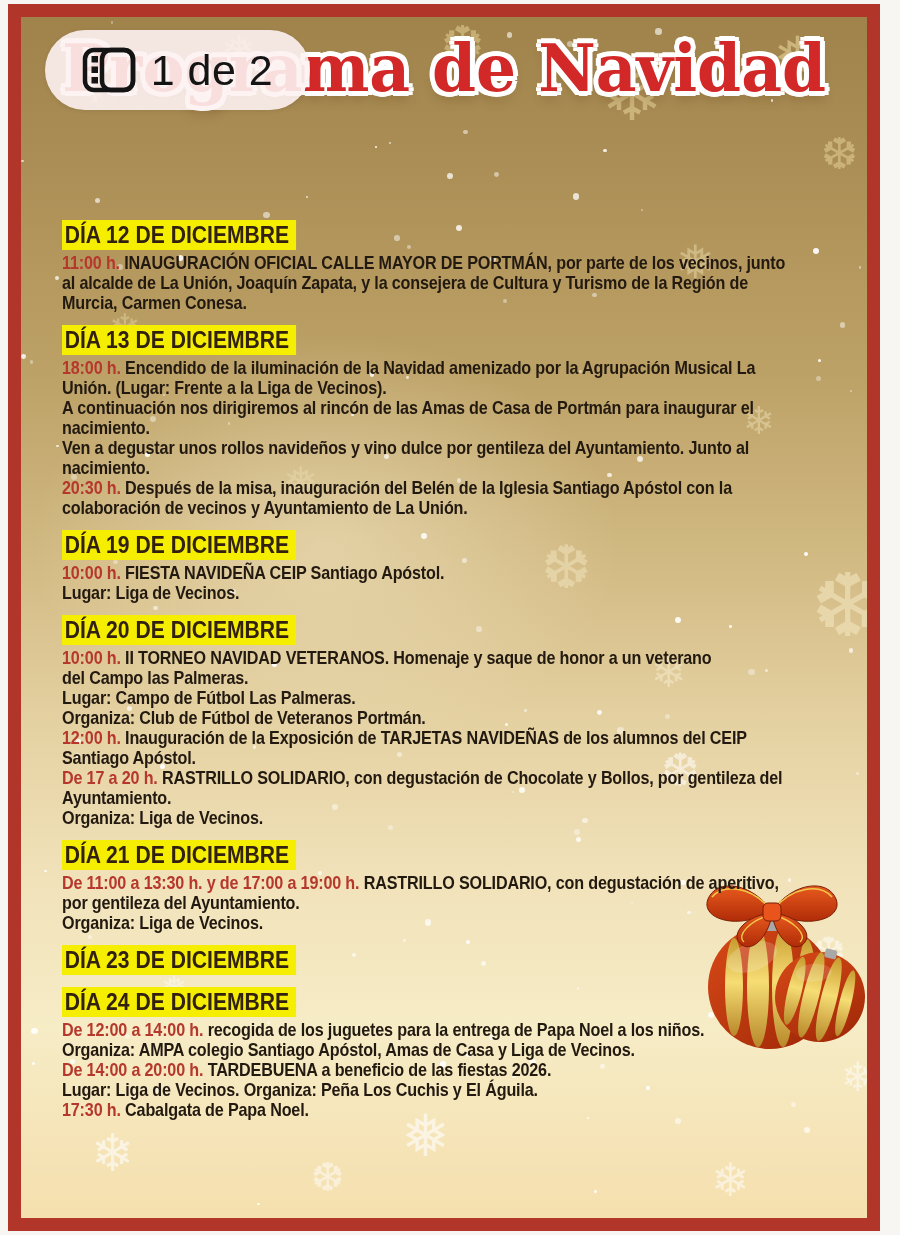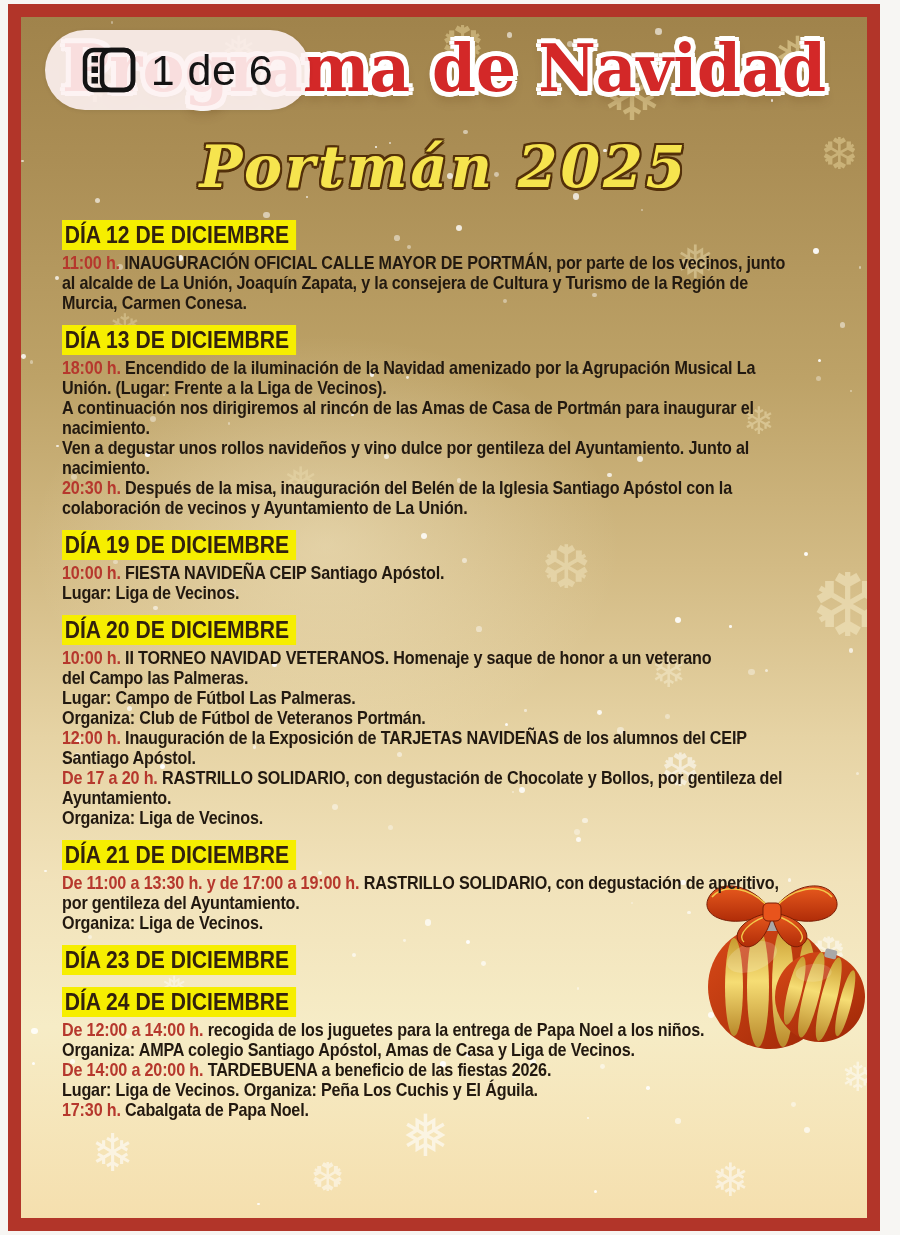--- a/index.html
+++ b/index.html
@@ -223,23 +223,20 @@
       <span class="dot" style="width: 2.11537px; height: 2.11537px; left: 40.9159px; top: 32.585px; opacity: 0.58225;"></span>
       <span class="dot" style="width: 3.17196px; height: 3.17196px; left: 797.17px; top: 341.724px; opacity: 0.899854;"></span>
       <span class="dot" style="width: 6.01753px; height: 6.01753px; left: 310.944px; top: 787.005px; opacity: 0.463973;"></span>
       <span class="dot" style="width: 3.45742px; height: 3.45742px; left: 766.76px; top: 861.282px; opacity: 0.683931;"></span>
       <span class="dot" style="width: 4.80811px; height: 4.80811px; left: 435.591px; top: 460.944px; opacity: 0.52359;"></span>
     </div>
 
   <div class="title-wrap">
     <span class="title">Programa de Navidad</span>
   </div>
-  <div class="subtitle-wrap">
-    <span class="subtitle">Portmán 2025</span>
-  </div>
 
   <div class="sections" id="sections-root">
   <section class="day">
     <div class="day-heading-wrap">
       <span class="day-heading">DÍA 12 DE DICIEMBRE</span>
     </div>
     <div class="day-lines">
           <div class="line"><span class="time">11:00 h. </span><span>INAUGURACIÓN OFICIAL CALLE MAYOR DE PORTMÁN, por parte de los vecinos, junto</span></div>
           <div class="line"><span>al alcalde de La Unión, Joaquín Zapata, y la consejera de Cultura y Turismo de la Región de</span></div>
           <div class="line"><span>Murcia, Carmen Conesa.</span></div>
@@ -375,16 +372,16 @@
   </svg>
 
   <div class="badge">
     <svg width="54" height="46" viewBox="0 0 54 46">
       <rect x="3" y="3" width="48" height="40" rx="9" fill="none" stroke="#141414" stroke-width="4.5"></rect>
       <rect x="20" y="3" width="31" height="40" rx="9" fill="none" stroke="#141414" stroke-width="4.5"></rect>
       <rect x="9.5" y="9" width="6.5" height="6.5" fill="#141414"></rect>
       <rect x="9.5" y="19.5" width="6.5" height="6.5" fill="#141414"></rect>
       <rect x="9.5" y="30" width="6.5" height="6.5" fill="#141414"></rect>
     </svg>
-    <span class="badge-label">1 de 6</span>
+    <span class="badge-label">1 de 2</span>
   </div>
 
 </div>
 
 </body></html>

